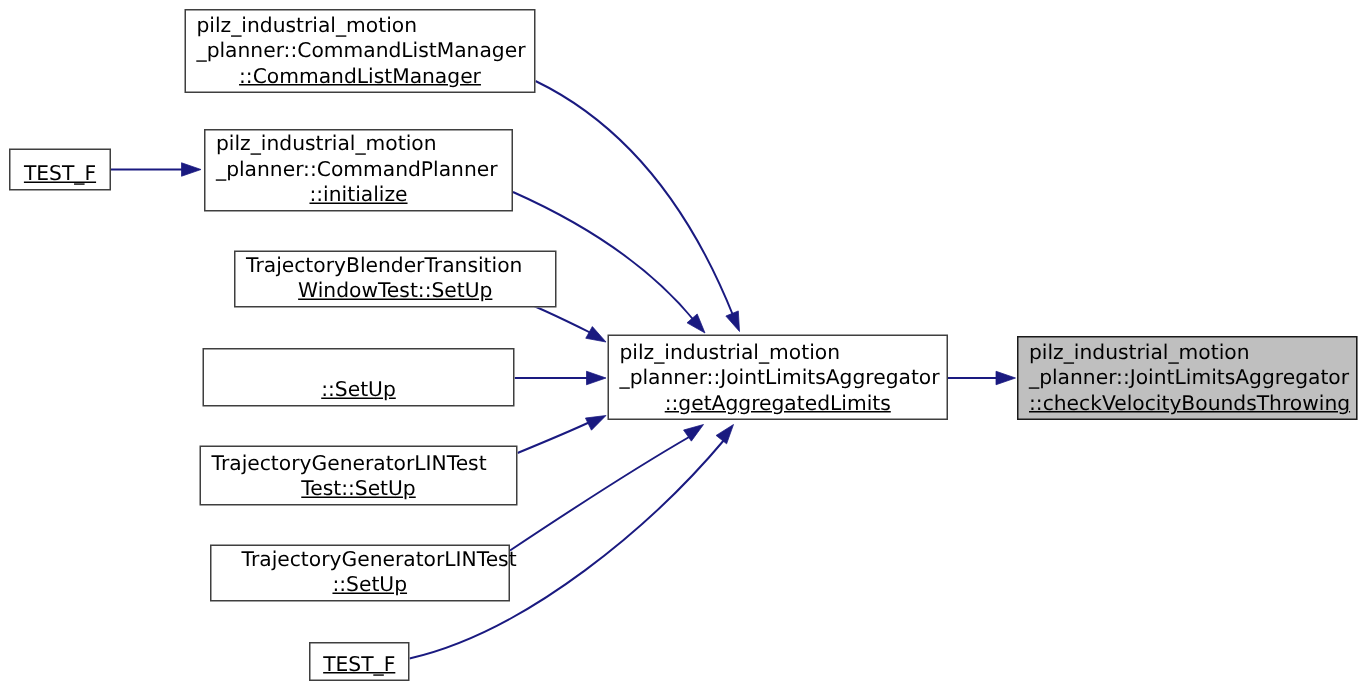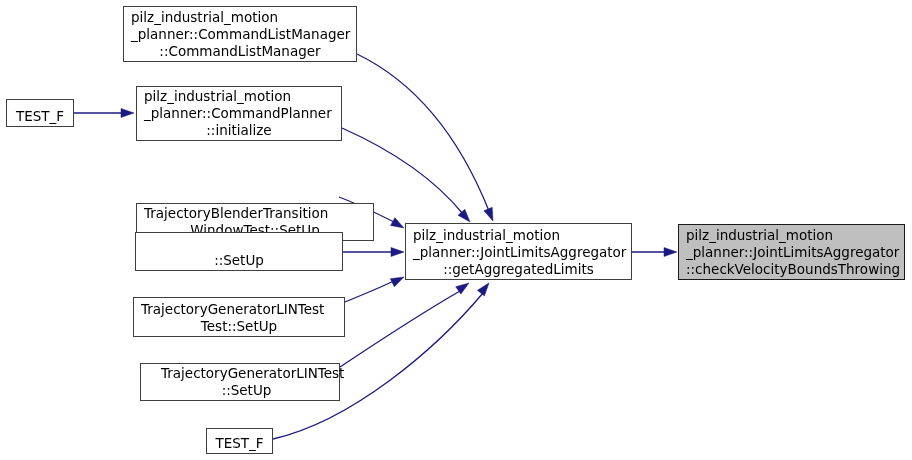--- a/index.html
+++ b/index.html
@@ -50,20 +50,21 @@
   }
   .node .lbl-top {
     display: block;
     white-space: pre-line;
     text-align: left;
   }
   .node .lbl-last {
     display: block;
     text-align: center;
     white-space: nowrap;
+    text-decoration: underline;
   }
 </style>
 </head>
 <body>
 
 <div id="graph-canvas">
 
   <svg id="edge-layer" width="912" height="460" viewBox="0 0 912 460" xmlns="http://www.w3.org/2000/svg">
 
     <g>
@@ -122,21 +123,21 @@
     <span class="lbl-top"></span>
     <span class="lbl-last">TEST_F</span>
   </div>
 
   <div class="node" style="left:136px; top:86px; width:206px; height:55px;">
     <span class="lbl-top">pilz_industrial_motion
 _planner::CommandPlanner</span>
     <span class="lbl-last">::initialize</span>
   </div>
 
-  <div class="node" style="left:136px; top:167px; width:238px; height:38px;margin-top:36px;">
+  <div class="node" style="left:156px; top:167px; width:215px; height:38px;">
     <span class="lbl-top">TrajectoryBlenderTransition</span>
     <span class="lbl-last">WindowTest::SetUp</span>
   </div>
 
   <div class="node" style="left:135px; top:232px; width:208px; height:39px;">
     <span class="lbl-last">::SetUp</span>
   </div>
 
   <div class="node" style="left:133px; top:297px; width:212px; height:40px;">
     <span class="lbl-top">TrajectoryGeneratorLINTest</span>

